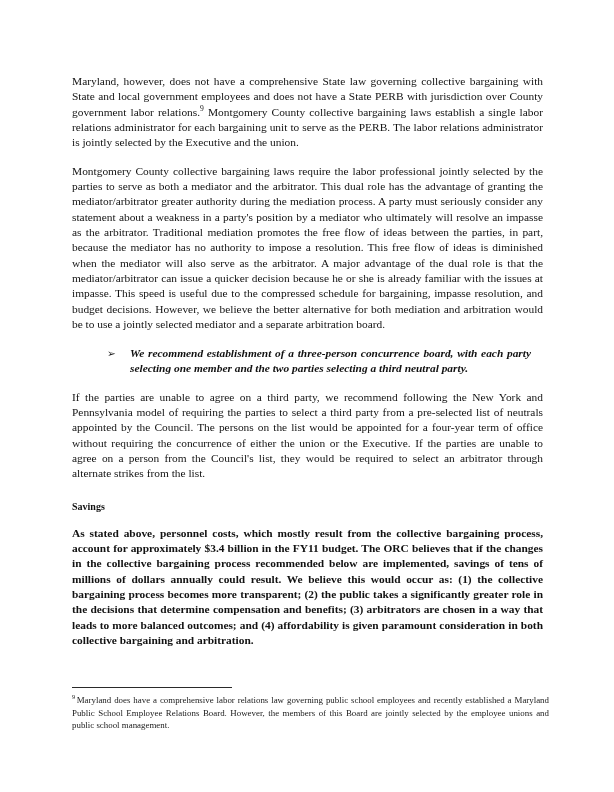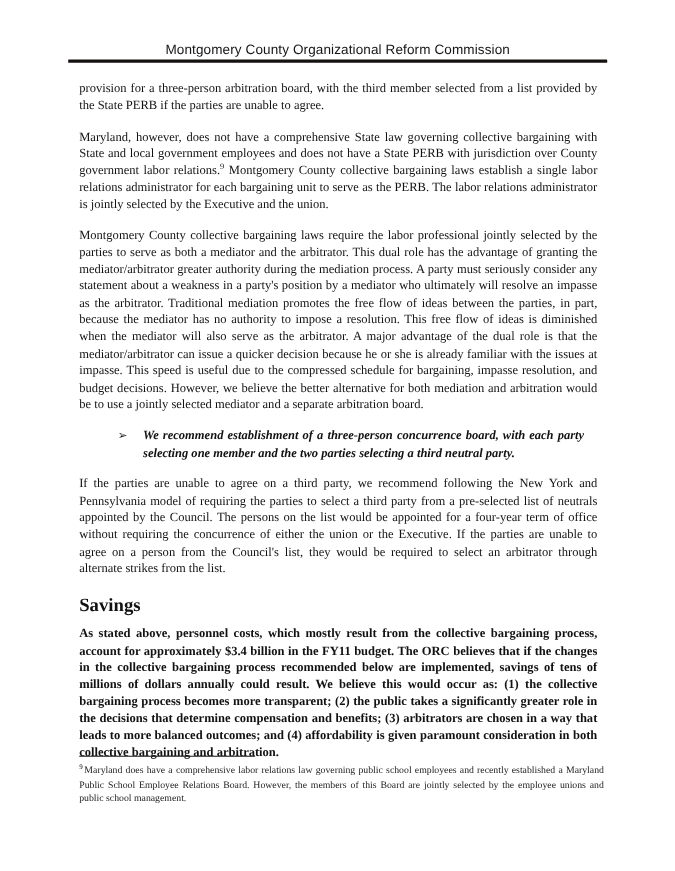--- a/index.html
+++ b/index.html
@@ -92,21 +92,21 @@
     font-size: 10.5px;
     font-style: normal;
     font-weight: normal;
     color: #1a1a1a;
     line-height: 15.6px;
   }
 
   
   h2.section-heading {
     margin: 18px 0 12px 0;
-    font-size: 17px;
+    font-size: 10px;
     font-weight: bold;
     line-height: 14px;
     color: #111111;
     text-align: left;
   }
 
   
   .footnote-block {
     position: absolute;
     left: 72px;
@@ -144,28 +144,23 @@
     font-weight: bold;
     color: #151515;
     letter-spacing: 0.4px;
   }
 </style>
 </head>
 <body>
 
 <div class="page">
 
-  <div class="header-block">
-    <div class="header-title">Montgomery County Organizational Reform Commission</div>
-    <div class="header-rule"></div>
-  </div>
 
   <div class="content">
 
-    <p class="para">provision for a three-person arbitration board, with the third member selected from a list provided by the State PERB if the parties are unable to agree.</p>
 
     <p class="para"><span>Maryland, however, does not have a comprehensive State law governing collective bargaining with State and local government employees and does not have a State PERB with jurisdiction over County government labor relations.</span><sup class="fn-ref">9</sup><span>  Montgomery County collective bargaining laws establish a single labor relations administrator for each bargaining unit to serve as the PERB.  The labor relations administrator is jointly selected by the Executive and the union.</span></p>
 
     <p class="para">Montgomery County collective bargaining laws require the labor professional jointly selected by the parties to serve as both a mediator and the arbitrator.  This dual role has the advantage of granting the mediator/arbitrator greater authority during the mediation process.  A party must seriously consider any statement about a weakness in a party's position by a mediator who ultimately will resolve an impasse as the arbitrator.  Traditional mediation promotes the free flow of ideas between the parties, in part, because the mediator has no authority to impose a resolution.  This free flow of ideas is diminished when the mediator will also serve as the arbitrator.  A major advantage of the dual role is that the mediator/arbitrator can issue a quicker decision because he or she is already familiar with the issues at impasse.  This speed is useful due to the compressed schedule for bargaining, impasse resolution, and budget decisions.  However, we believe the better alternative for both mediation and arbitration would be to use a jointly selected mediator and a separate arbitration board.</p>
 
     <div class="reco">
       <span class="reco-bullet">➢</span><span>We recommend establishment of a three-person concurrence board, with each party selecting one member and the two parties selecting a third neutral party.</span>
     </div>
 
     <p class="para"> If the parties are unable to agree on a third party, we recommend following the New York and Pennsylvania model of requiring the parties to select a third party from a pre-selected list of neutrals appointed by the Council.  The persons on the list would be appointed for a four-year term of office without requiring the concurrence of either the union or the Executive.  If the parties are unable to agree on a person from the Council's list, they would be required to select an arbitrator through alternate strikes from the list.</p>

